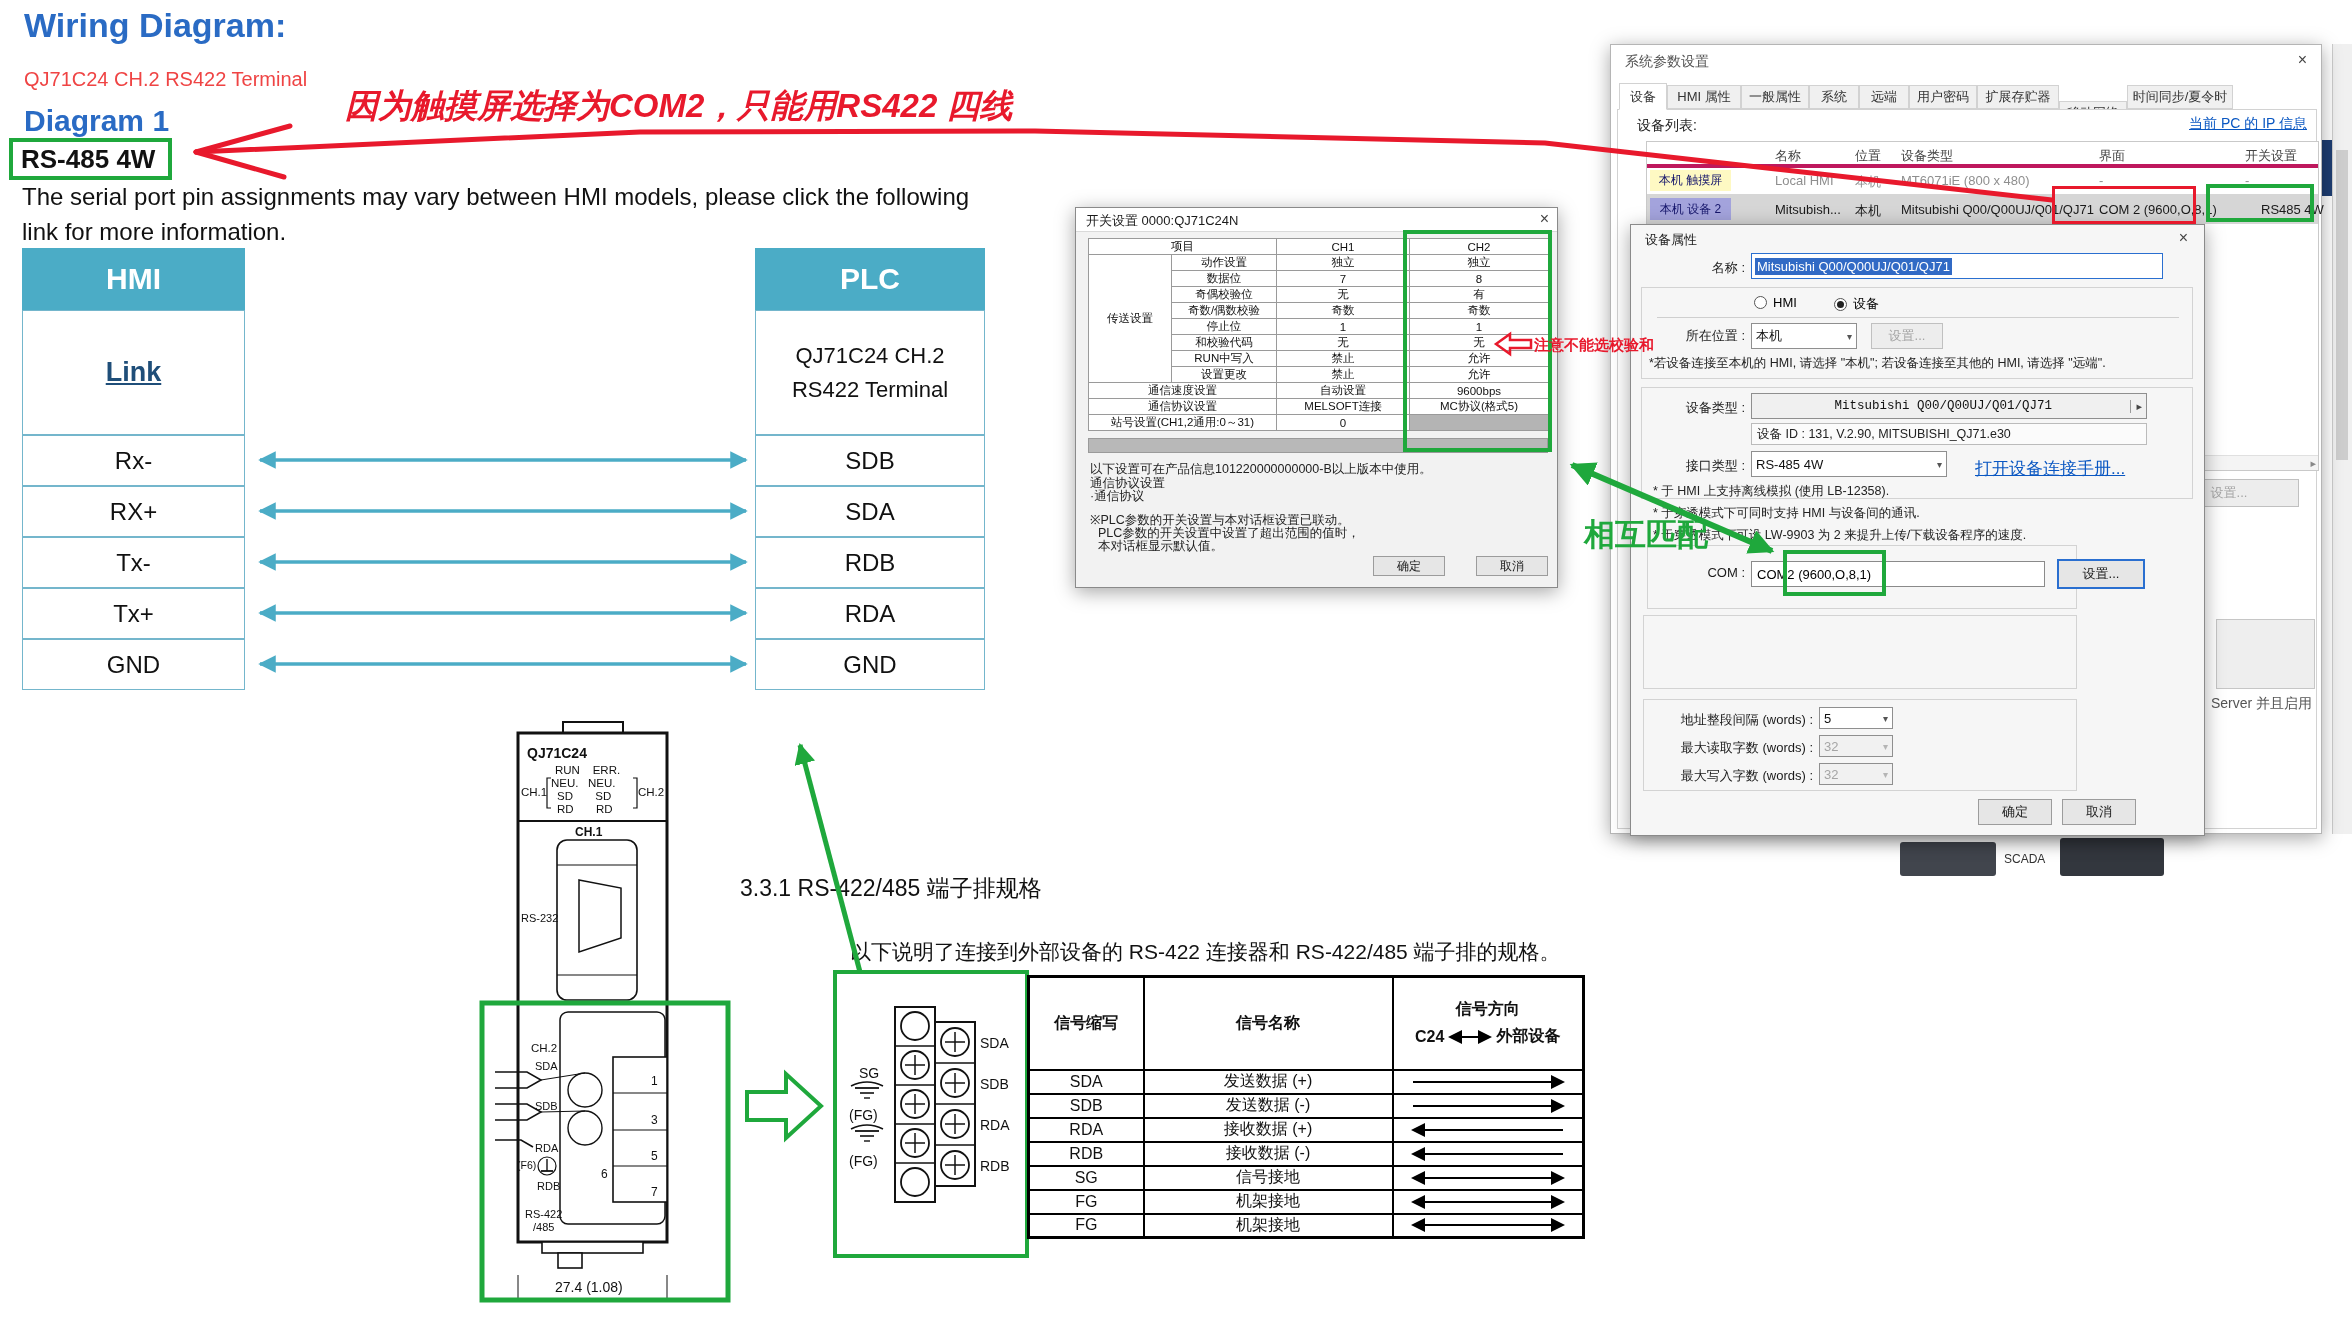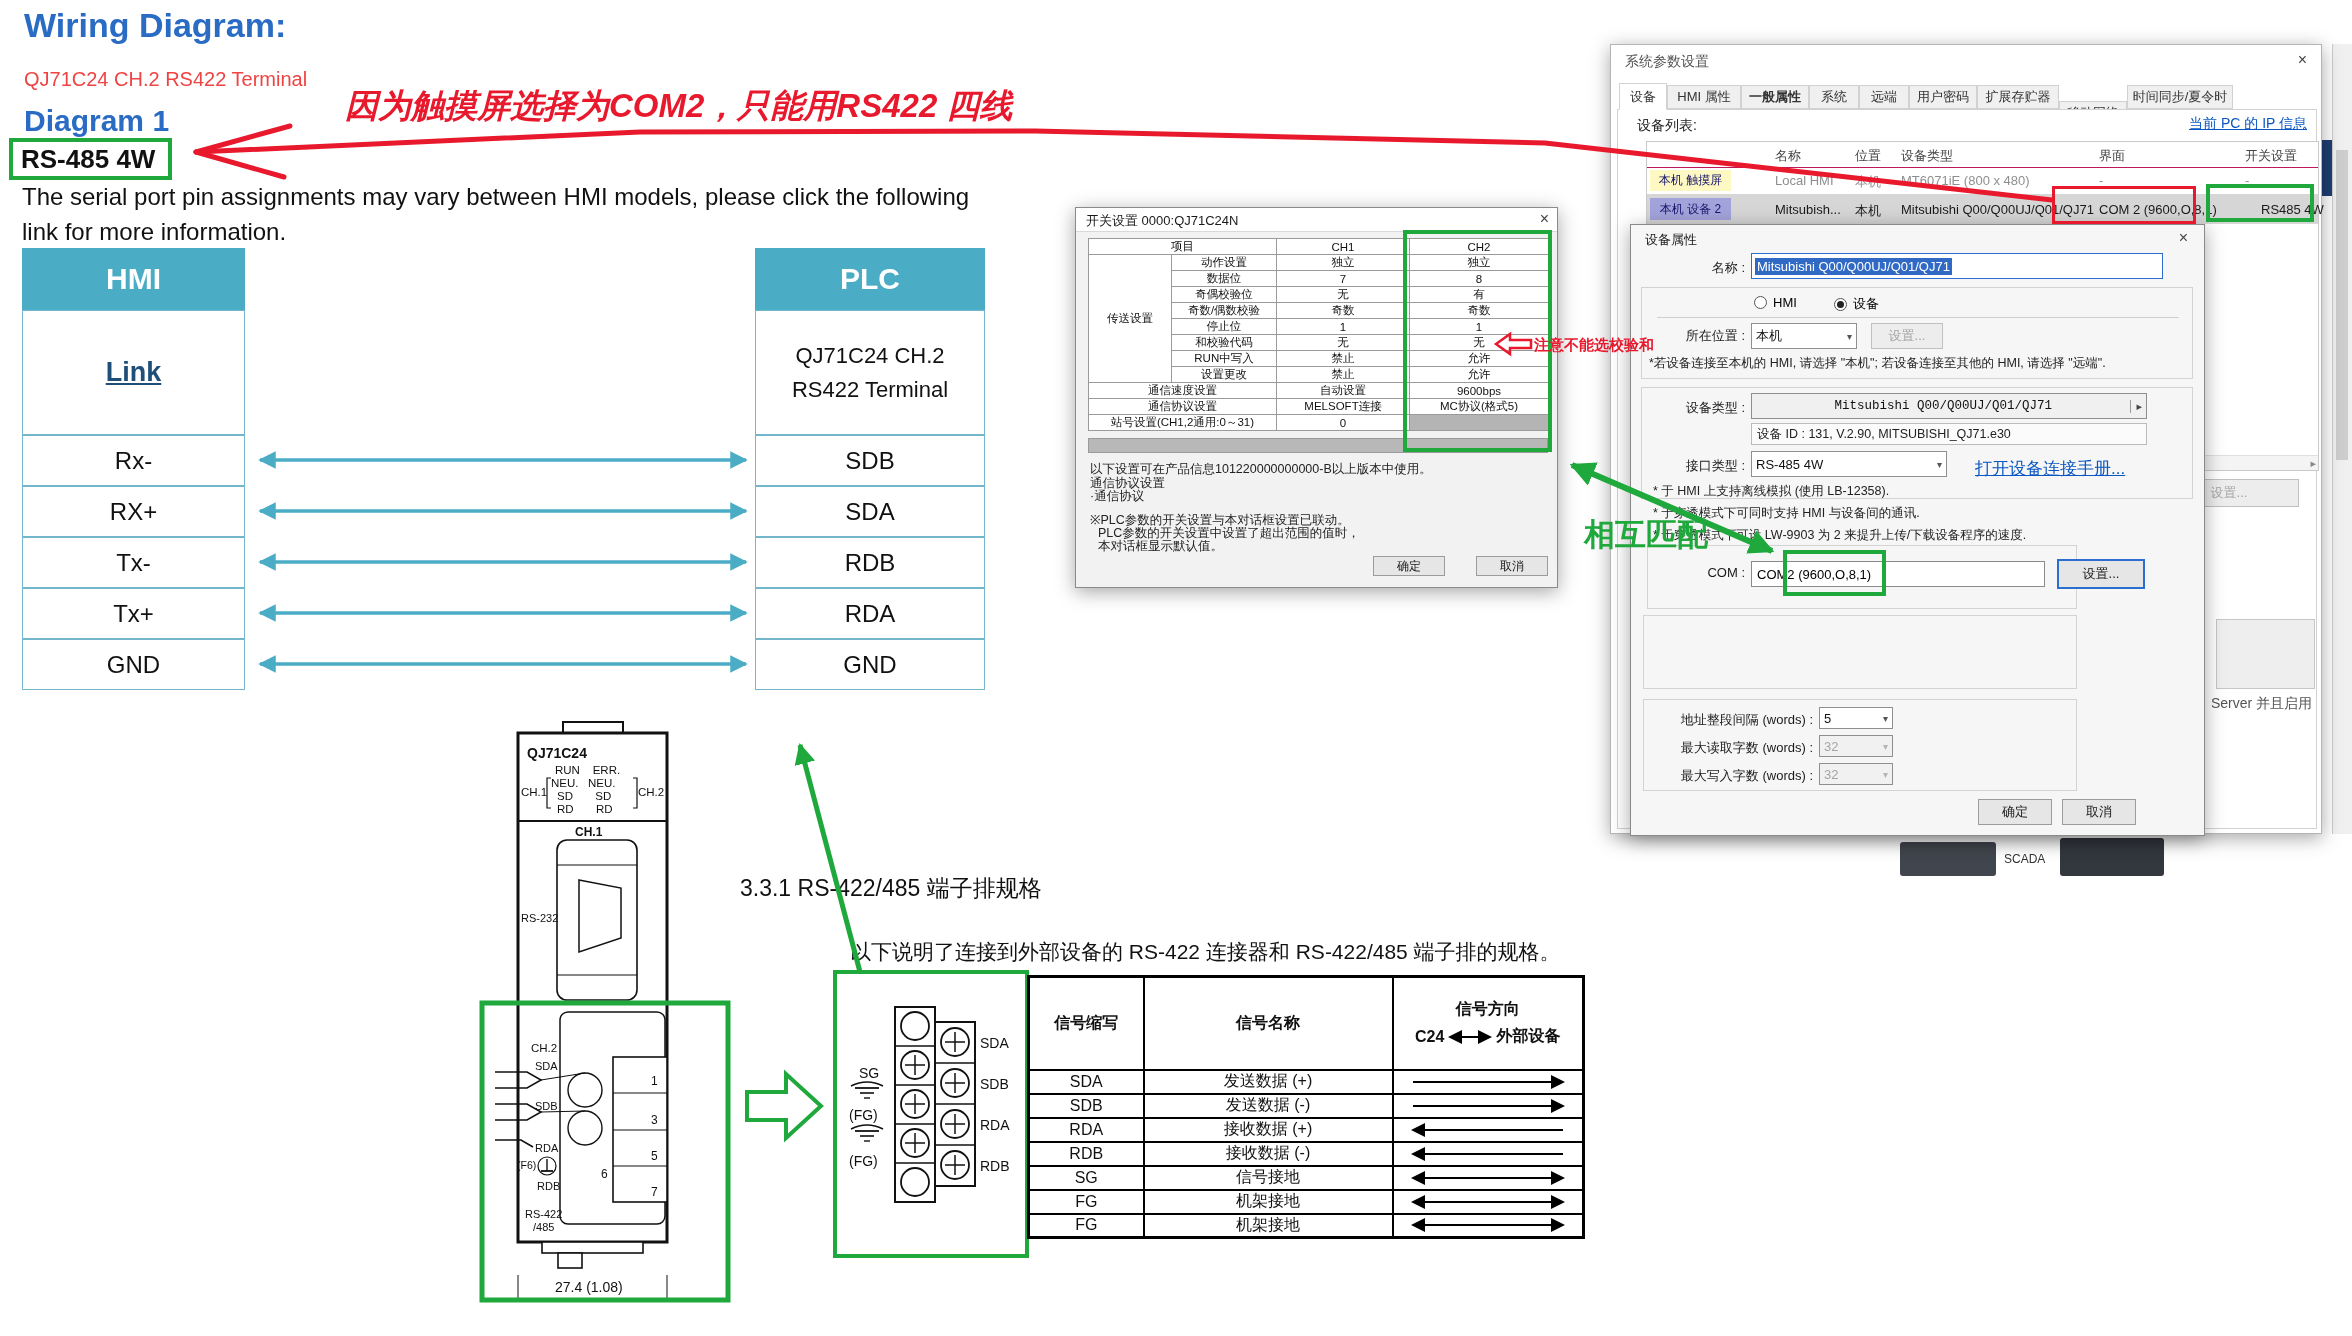--- a/index.html
+++ b/index.html
@@ -412,34 +412,34 @@
     <div class="btn" style="left:297px;top:348px;width:72px;height:20px;">确定</div>
     <div class="btn" style="left:400px;top:348px;width:72px;height:20px;">取消</div>
   </div>
 
   <div class="dlg" style="left:1610px;top:44px;width:712px;height:790px;background:#fff;border-color:#b5b5b5;z-index:10;">
     <span class="dlg-title" style="left:14px;top:8px;color:#555;font-size:14px;">系统参数设置</span>
     <span class="dlg-x" style="top:6px;right:14px;">×</span>
 
     <div class="tab active" style="left:8px;top:38px;width:48px;">设备</div>
     <div class="tab" style="left:56px;top:40px;width:74px;">HMI 属性</div>
-    <div class="tab" style="left:130px;top:40px;width:68px;font-weight:bold;">一般属性</div>
+    <div class="tab" style="left:130px;top:40px;width:68px;">一般属性</div>
     <div class="tab" style="left:198px;top:40px;width:50px;">系统</div>
     <div class="tab" style="left:248px;top:40px;width:50px;">远端</div>
     <div class="tab" style="left:298px;top:40px;width:68px;">用户密码</div>
     <div class="tab" style="left:366px;top:40px;width:82px;">扩展存贮器</div>
     <div class="tab" style="left:448px;top:56px;width:68px;">移动网络</div>
     <div class="tab" style="left:516px;top:40px;width:106px;">时间同步/夏令时</div>
     <div class="abs" style="left:6px;top:64px;width:700px;height:720px;border:1px solid #d2d2d2;background:#fff;"></div>
 
     <div class="abs" style="left:26px;top:72px;font-size:14px;color:#222;">设备列表:</div>
     <a class="bluelink" style="right:14px;top:70px;font-size:14px;">当前 PC 的 IP 信息</a>
 
     <div class="abs" style="left:35px;top:96px;width:673px;height:330px;border:1px solid #c9c9c9;background:#fff;">
-      <div class="abs" style="left:0;top:0;width:100%;height:26px;border-bottom:1px solid #be185d;">
+      <div class="abs" style="left:0;top:0;width:100%;height:26px;border-bottom:4px solid #be185d;">
         <div class="devt-h" style="left:128px;top:5px;">名称</div>
         <div class="devt-h" style="left:208px;top:5px;">位置</div>
         <div class="devt-h" style="left:254px;top:5px;">设备类型</div>
         <div class="devt-h" style="left:452px;top:5px;">界面</div>
         <div class="devt-h" style="left:598px;top:5px;">开关设置</div>
       </div>
 
       <div class="abs" style="left:0;top:26px;width:100%;height:26px;">
         <div class="chip" style="left:3px;top:2px;width:81px;height:21px;background:#fef9c3;">本机 触摸屏</div>
         <div class="devt-c dim" style="left:128px;top:5px;width:76px;">Local HMI</div>

